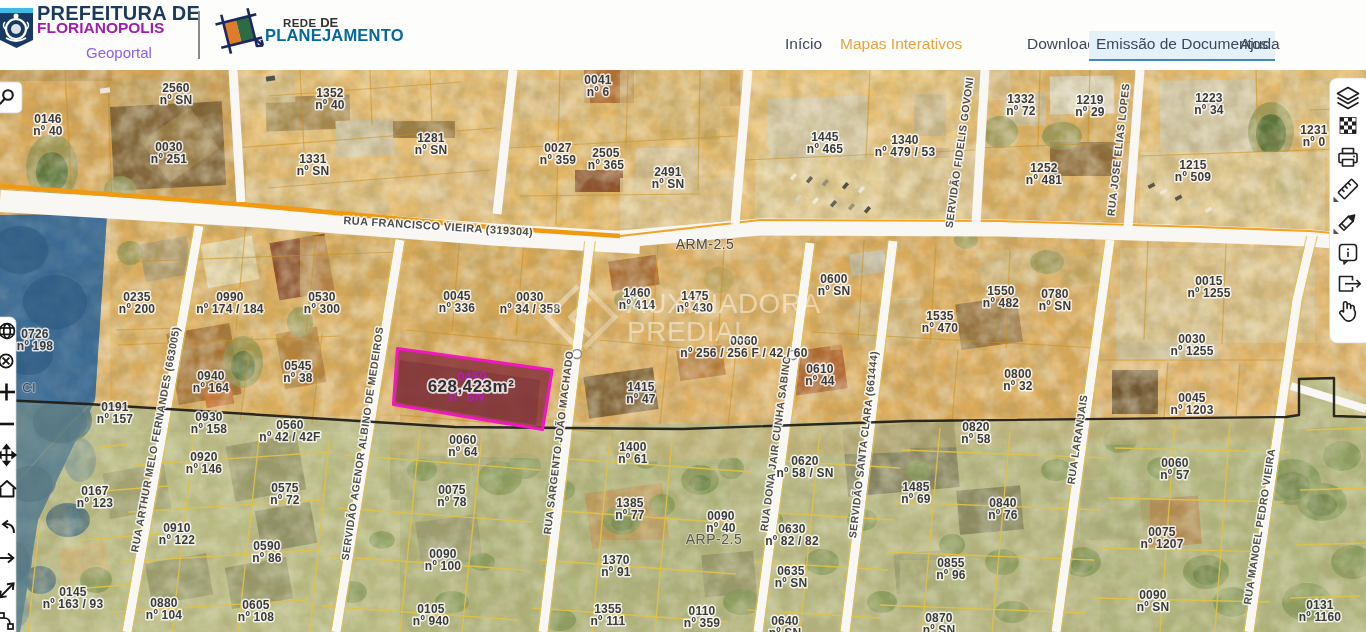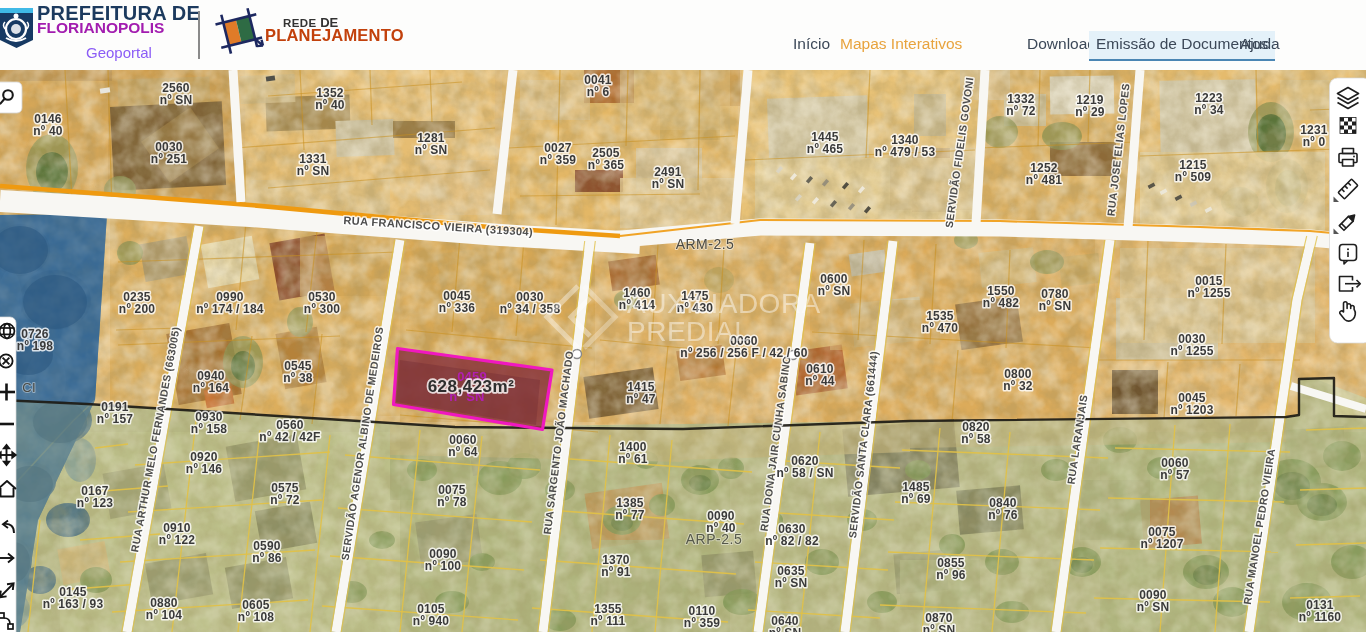--- a/index.html
+++ b/index.html
@@ -39,24 +39,24 @@
 <line x1="5" y1="36" x2="47" y2="36"></line>
 <line x1="13" y1="4" x2="13" y2="44"></line>
 <line x1="40" y1="4" x2="40" y2="44"></line>
 </g>
 <path d="M40,36 L46,44 M46,44 l-6,-1 M46,44 l0,-6" stroke="#1d2860" stroke-width="2.4" fill="none"></path>
 </g>
 </svg>
 
 <div style="position:absolute;left:265px;top:16px;line-height:12px;">
 <span style="font-size:11.5px;font-weight:bold;color:#333;letter-spacing:0.4px;padding-left:18px;">REDE </span><span style="font-size:13px;font-weight:bold;color:#333;">DE</span><br>
-<span style="font-size:16.5px;font-weight:bold;color:#c2410c;letter-spacing:0.2px;margin-top:44px;">PLANEJAMENTO</span>
+<span style="font-size:16.5px;font-weight:bold;color:#0369a1;letter-spacing:0.2px;margin-top:44px;">PLANEJAMENTO</span>
 </div>
 
-<div class="nav" style="left:785px;margin-left:8px;">Início</div>
+<div class="nav" style="left:785px;">Início</div>
 
 <div class="nav" style="left:840px;color:#e8a33d;">Mapas Interativos</div>
 
 <div class="nav" style="left:999px;margin-left:28px;">Download</div>
 
 <div class="nav" style="left:1089px;top:31px;background:#e4f1f9;padding:4px 7px 6px 7px;border-bottom:2px solid #4a86b4;">Emissão de Documentos</div>
 
 <div class="nav" style="left:1240px;">Ajuda</div>
 </div>
 <svg style="position:absolute;left:0;top:70px" width="1366" height="562" viewBox="0 70 1366 562">

